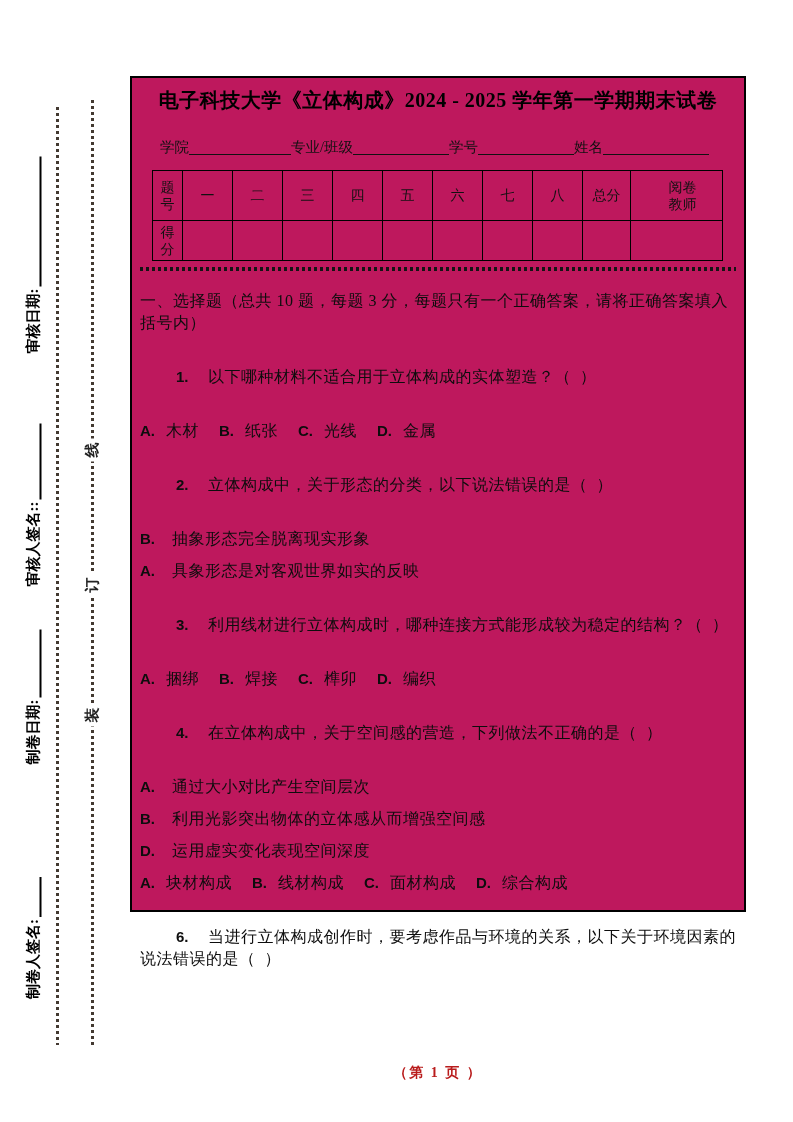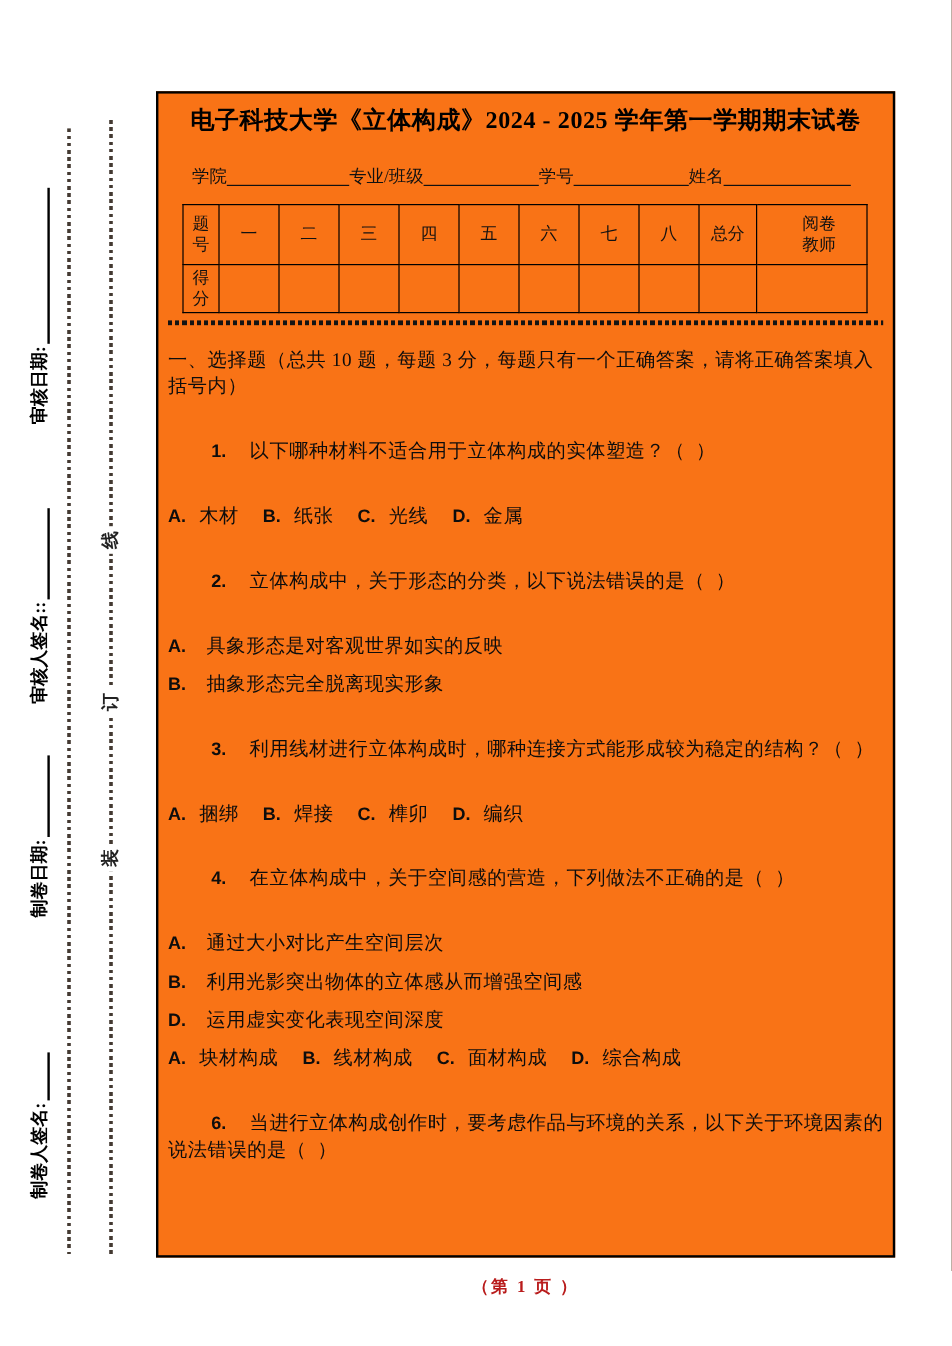--- a/index.html
+++ b/index.html
@@ -21,22 +21,22 @@
     transform:translate(-50%,-50%) rotate(-90deg);
   }
   .sblank { display:inline-block; border-bottom:2px solid #000; height:15px; margin:0 0 1px 2px; }
   .bind-char {
     position:absolute; left:92px; font-weight:bold; font-size:15px; color:#222;
     background:#fff; padding:0 4px;
     transform:translate(-50%,-50%) rotate(-90deg);
   }
   
   .frame {
-    position:absolute; left:130px; top:76px; width:616px; height:972px;
-    border:2px solid #000; background:#f97316; padding:0 8px;
+    position:absolute; left:130px; top:76px; width:616px; height:836px;
+    border:2px solid #000; background:#be185d; padding:0 8px;
   }
   .title {
     margin-top:9px; text-align:center; font-weight:bold;
     font-size:20px; letter-spacing:0.5px; color:#000;
   }
   .fields { display:flex; margin-top:24px; padding-left:20px; font-size:14.5px; align-items:flex-end; }
   .field { display:flex; align-items:flex-start; white-space:nowrap; }
   .fblank { display:inline-block; border-bottom:1.5px solid #111; height:17px; }
   
   table.score { border-collapse:collapse; margin-top:13px; margin-left:12px; table-layout:fixed; }
@@ -164,22 +164,22 @@
       <div class="para opts-row">
         <span class="opt"><span class="onum">A.</span><span>木材</span></span>
         <span class="opt"><span class="onum">B.</span><span>纸张</span></span>
         <span class="opt"><span class="onum">C.</span><span>光线</span></span>
         <span class="opt"><span class="onum">D.</span><span>金属</span></span>
       </div>
 
       <div class="para">
         <span class="qnum">2.</span><span>立体构成中，关于形态的分类，以下说法错误的是（  ）</span>
       </div>
+      <div class="para"><span class="onum">B.</span><span>抽象形态完全脱离现实形象</span></div>
       <div class="para"><span class="onum">A.</span><span>具象形态是对客观世界如实的反映</span></div>
-      <div class="para"><span class="onum">B.</span><span>抽象形态完全脱离现实形象</span></div>
 
       <div class="para">
         <span class="qnum">3.</span><span>利用线材进行立体构成时，哪种连接方式能形成较为稳定的结构？（  ）</span>
       </div>
       <div class="para opts-row">
         <span class="opt"><span class="onum">A.</span><span>捆绑</span></span>
         <span class="opt"><span class="onum">B.</span><span>焊接</span></span>
         <span class="opt"><span class="onum">C.</span><span>榫卯</span></span>
         <span class="opt"><span class="onum">D.</span><span>编织</span></span>
       </div>

